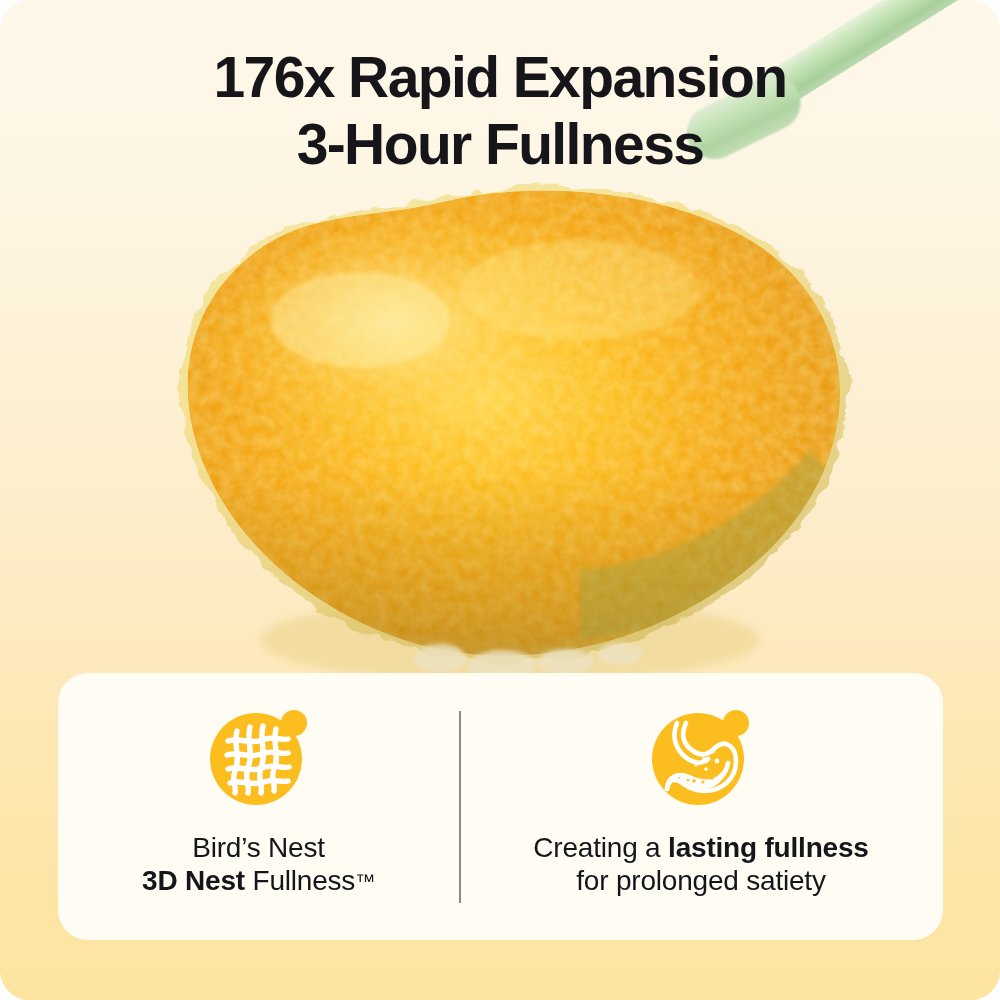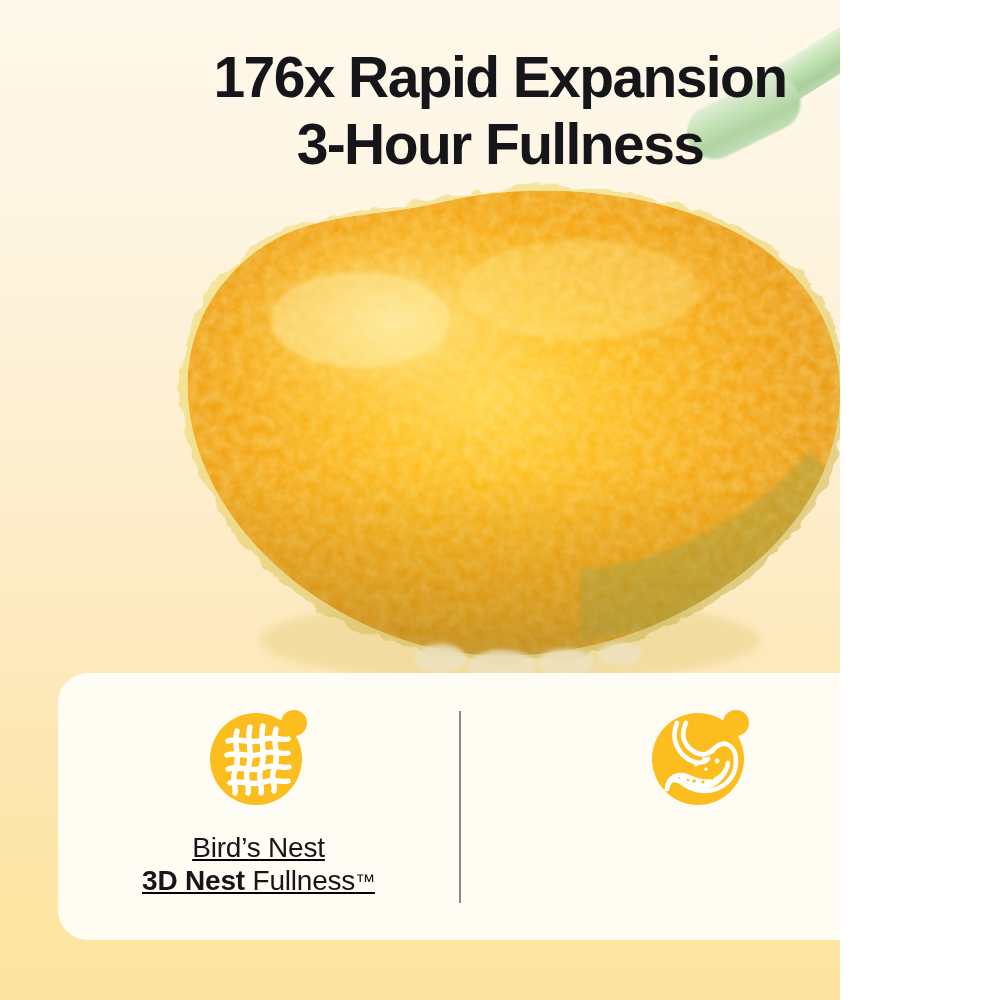--- a/index.html
+++ b/index.html
@@ -8,31 +8,32 @@
   }
   body {
     width: 1000px;
     height: 1000px;
     font-family: "Liberation Sans", sans-serif;
     overflow: hidden;
   }
 
   #stage {
     position: relative;
-    width: 840px;
+    width: 1000px;
     height: 1000px;
     overflow: hidden;
     background: linear-gradient(to bottom,
                 #FEF8EA 0%,
                 #FEF6E4 18%,
                 #FDF0D4 38%,
                 #FDEBC4 58%,
                 #FDE7B2 76%,
                 #FDE5A4 90%,
                 #FDE4A0 100%);
+    border-radius: 29px;
   }
 
   
   .headline {
     position: absolute;
     left: 0;
     top: 44px;
     width: 1000px;
     text-align: center;
     z-index: 40;
@@ -112,21 +113,21 @@
     height: 100%;
     display: flex;
   }
   .panel {
     position: relative;
     flex: 1 1 0;
     display: flex;
     flex-direction: column;
     align-items: center;
   }
-  .panel-left  { flex: 0 0 401px; text-decoration: underline; }
+  .panel-left  { flex: 0 0 401px; }
   .panel-right { flex: 1 1 auto; }
 
   .divider {
     position: absolute;
     left: 401px;
     top: 38px;
     width: 2px;
     height: 192px;
     background: #8c8c86;
     z-index: 5;
@@ -341,17 +342,21 @@
               <circle cx="50" cy="64" r="1.6"></circle>
             </g>
             <g fill="#FCBE1E">
               <circle cx="48" cy="80" r="1.8"></circle>
               <circle cx="57" cy="81" r="1.6"></circle>
               <circle cx="66" cy="77" r="1.7"></circle>
               <circle cx="42" cy="79" r="1.3"></circle>
             </g>
           </svg>
         </div>
+        <div class="caption">
+          <span class="ln"><span>Creating a </span><b>lasting fullness</b></span>
+          <span class="ln">for prolonged satiety</span>
+        </div>
       </div>
 
     </div>
   </div>
 </div>
 
 </body></html>

